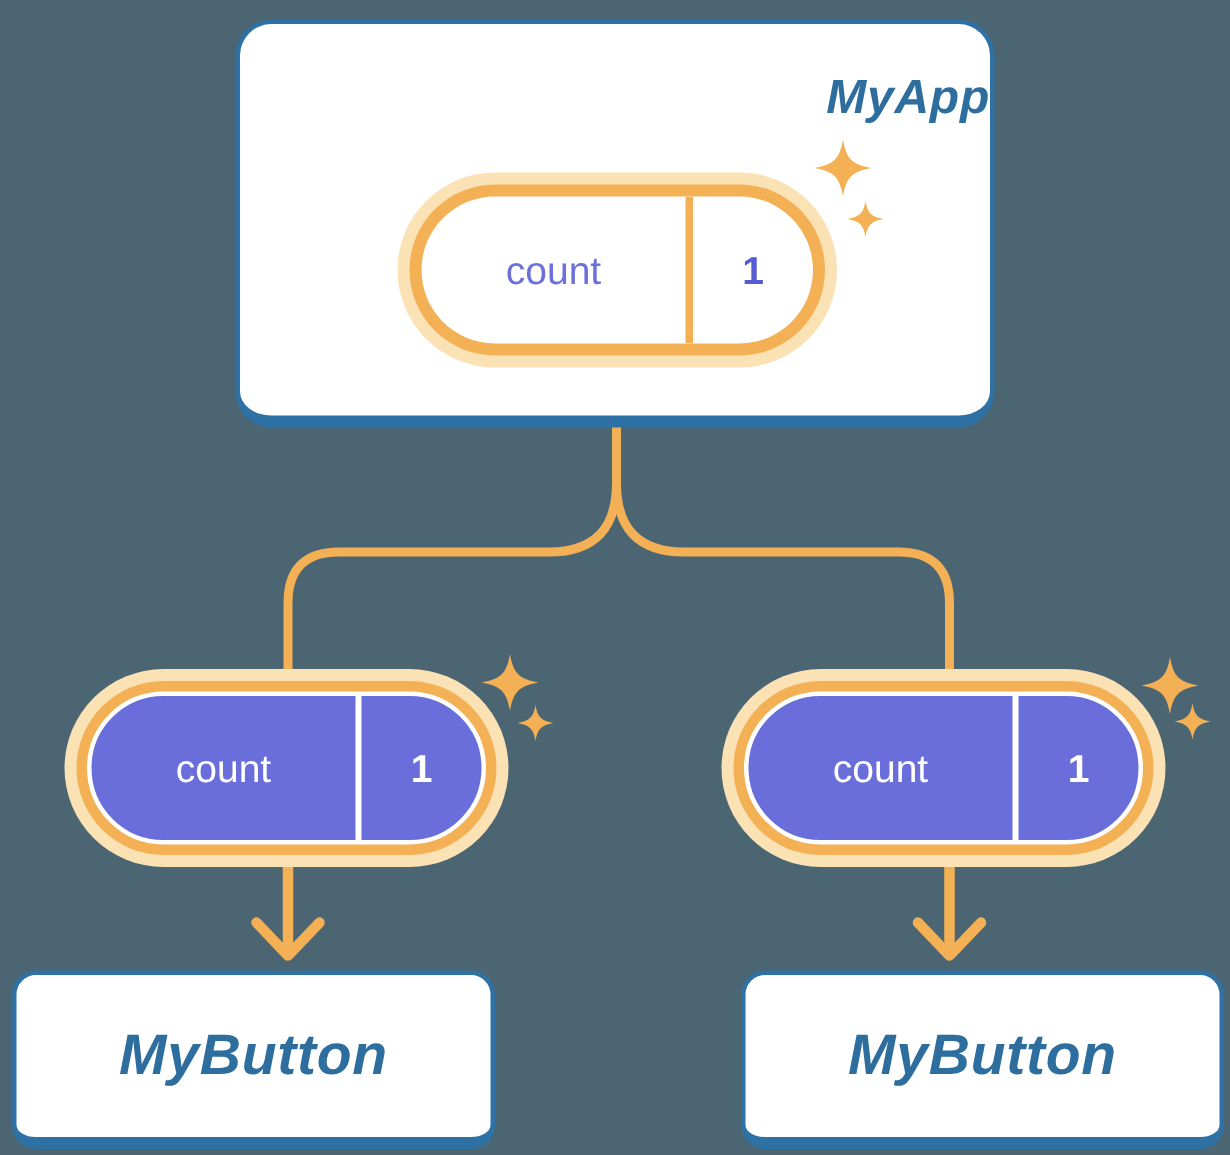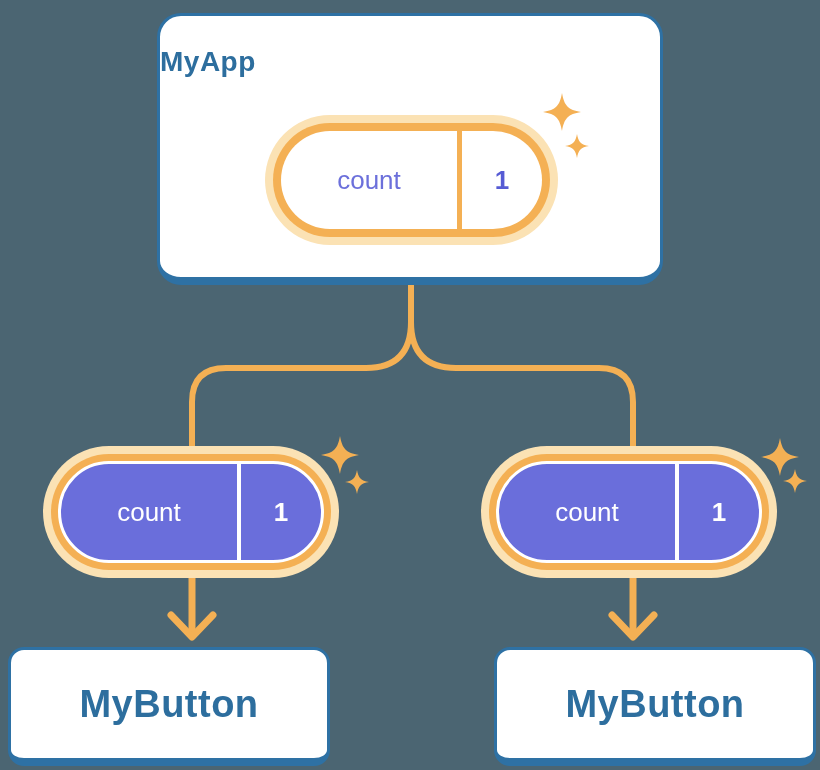--- a/index.html
+++ b/index.html
@@ -34,22 +34,22 @@
     width: 322px; height: 119px; border-radius: 16px;
     display: flex; align-items: center; justify-content: center;
   }
   .leaf-card.left  { left: 8px;   top: 647px; }
   .leaf-card.right { left: 494px; top: 647px; }
 
   .card-title {
     color: var(--title-text, #2D6E9E);
     font-weight: 700; letter-spacing: 0.5px;
   }
-  .root-card .card-title { margin-top: 30px; font-size: 28px; text-align: left; }
-  .leaf-card .card-title { font-size: 38px; }
+  .root-card .card-title { margin-top: 30px; font-size: 32px; text-align: right; font-style: italic; }
+  .leaf-card .card-title { font-size: 38px; font-style: italic; }
 
   .pill {
     position: absolute; z-index: 2;
     background: var(--accent-orange-glow, #FBE2B4);
     border-radius: 999px; padding: 8px; box-sizing: border-box;
   }
   .pill-ring {
     background: var(--accent-orange, #F4B054);
     border-radius: 999px; height: 100%; box-sizing: border-box; padding: 8px;
   }

